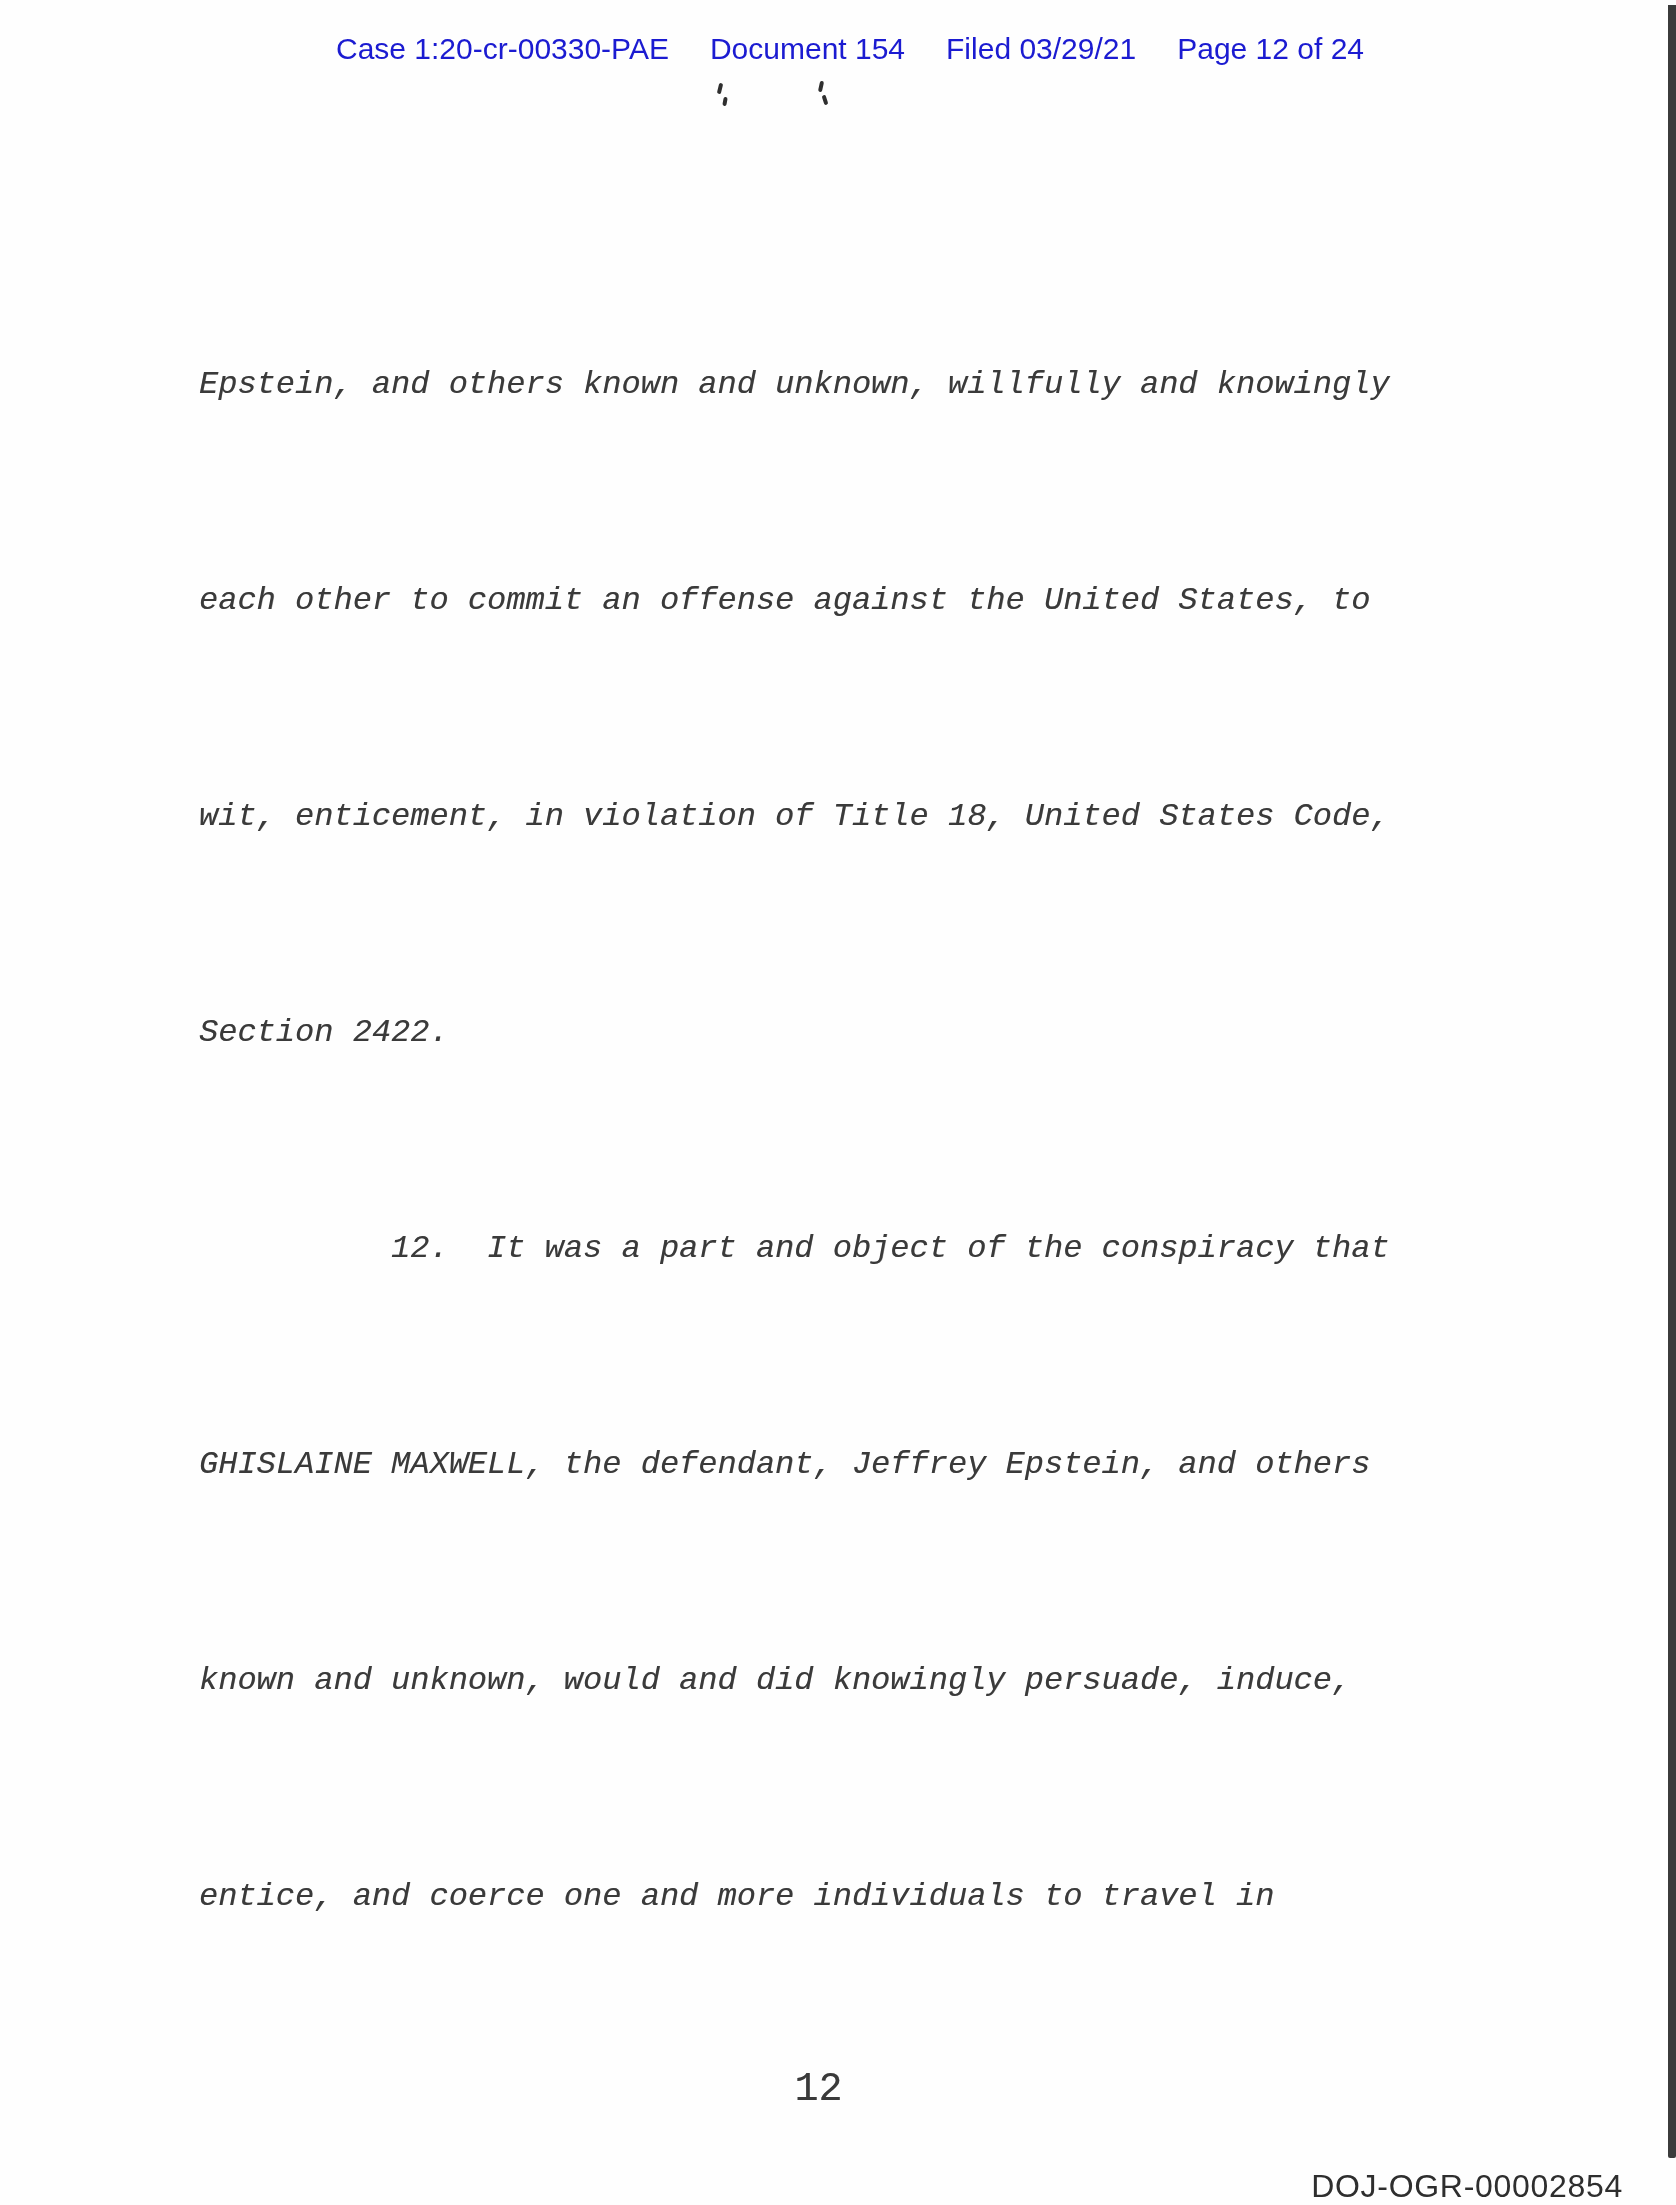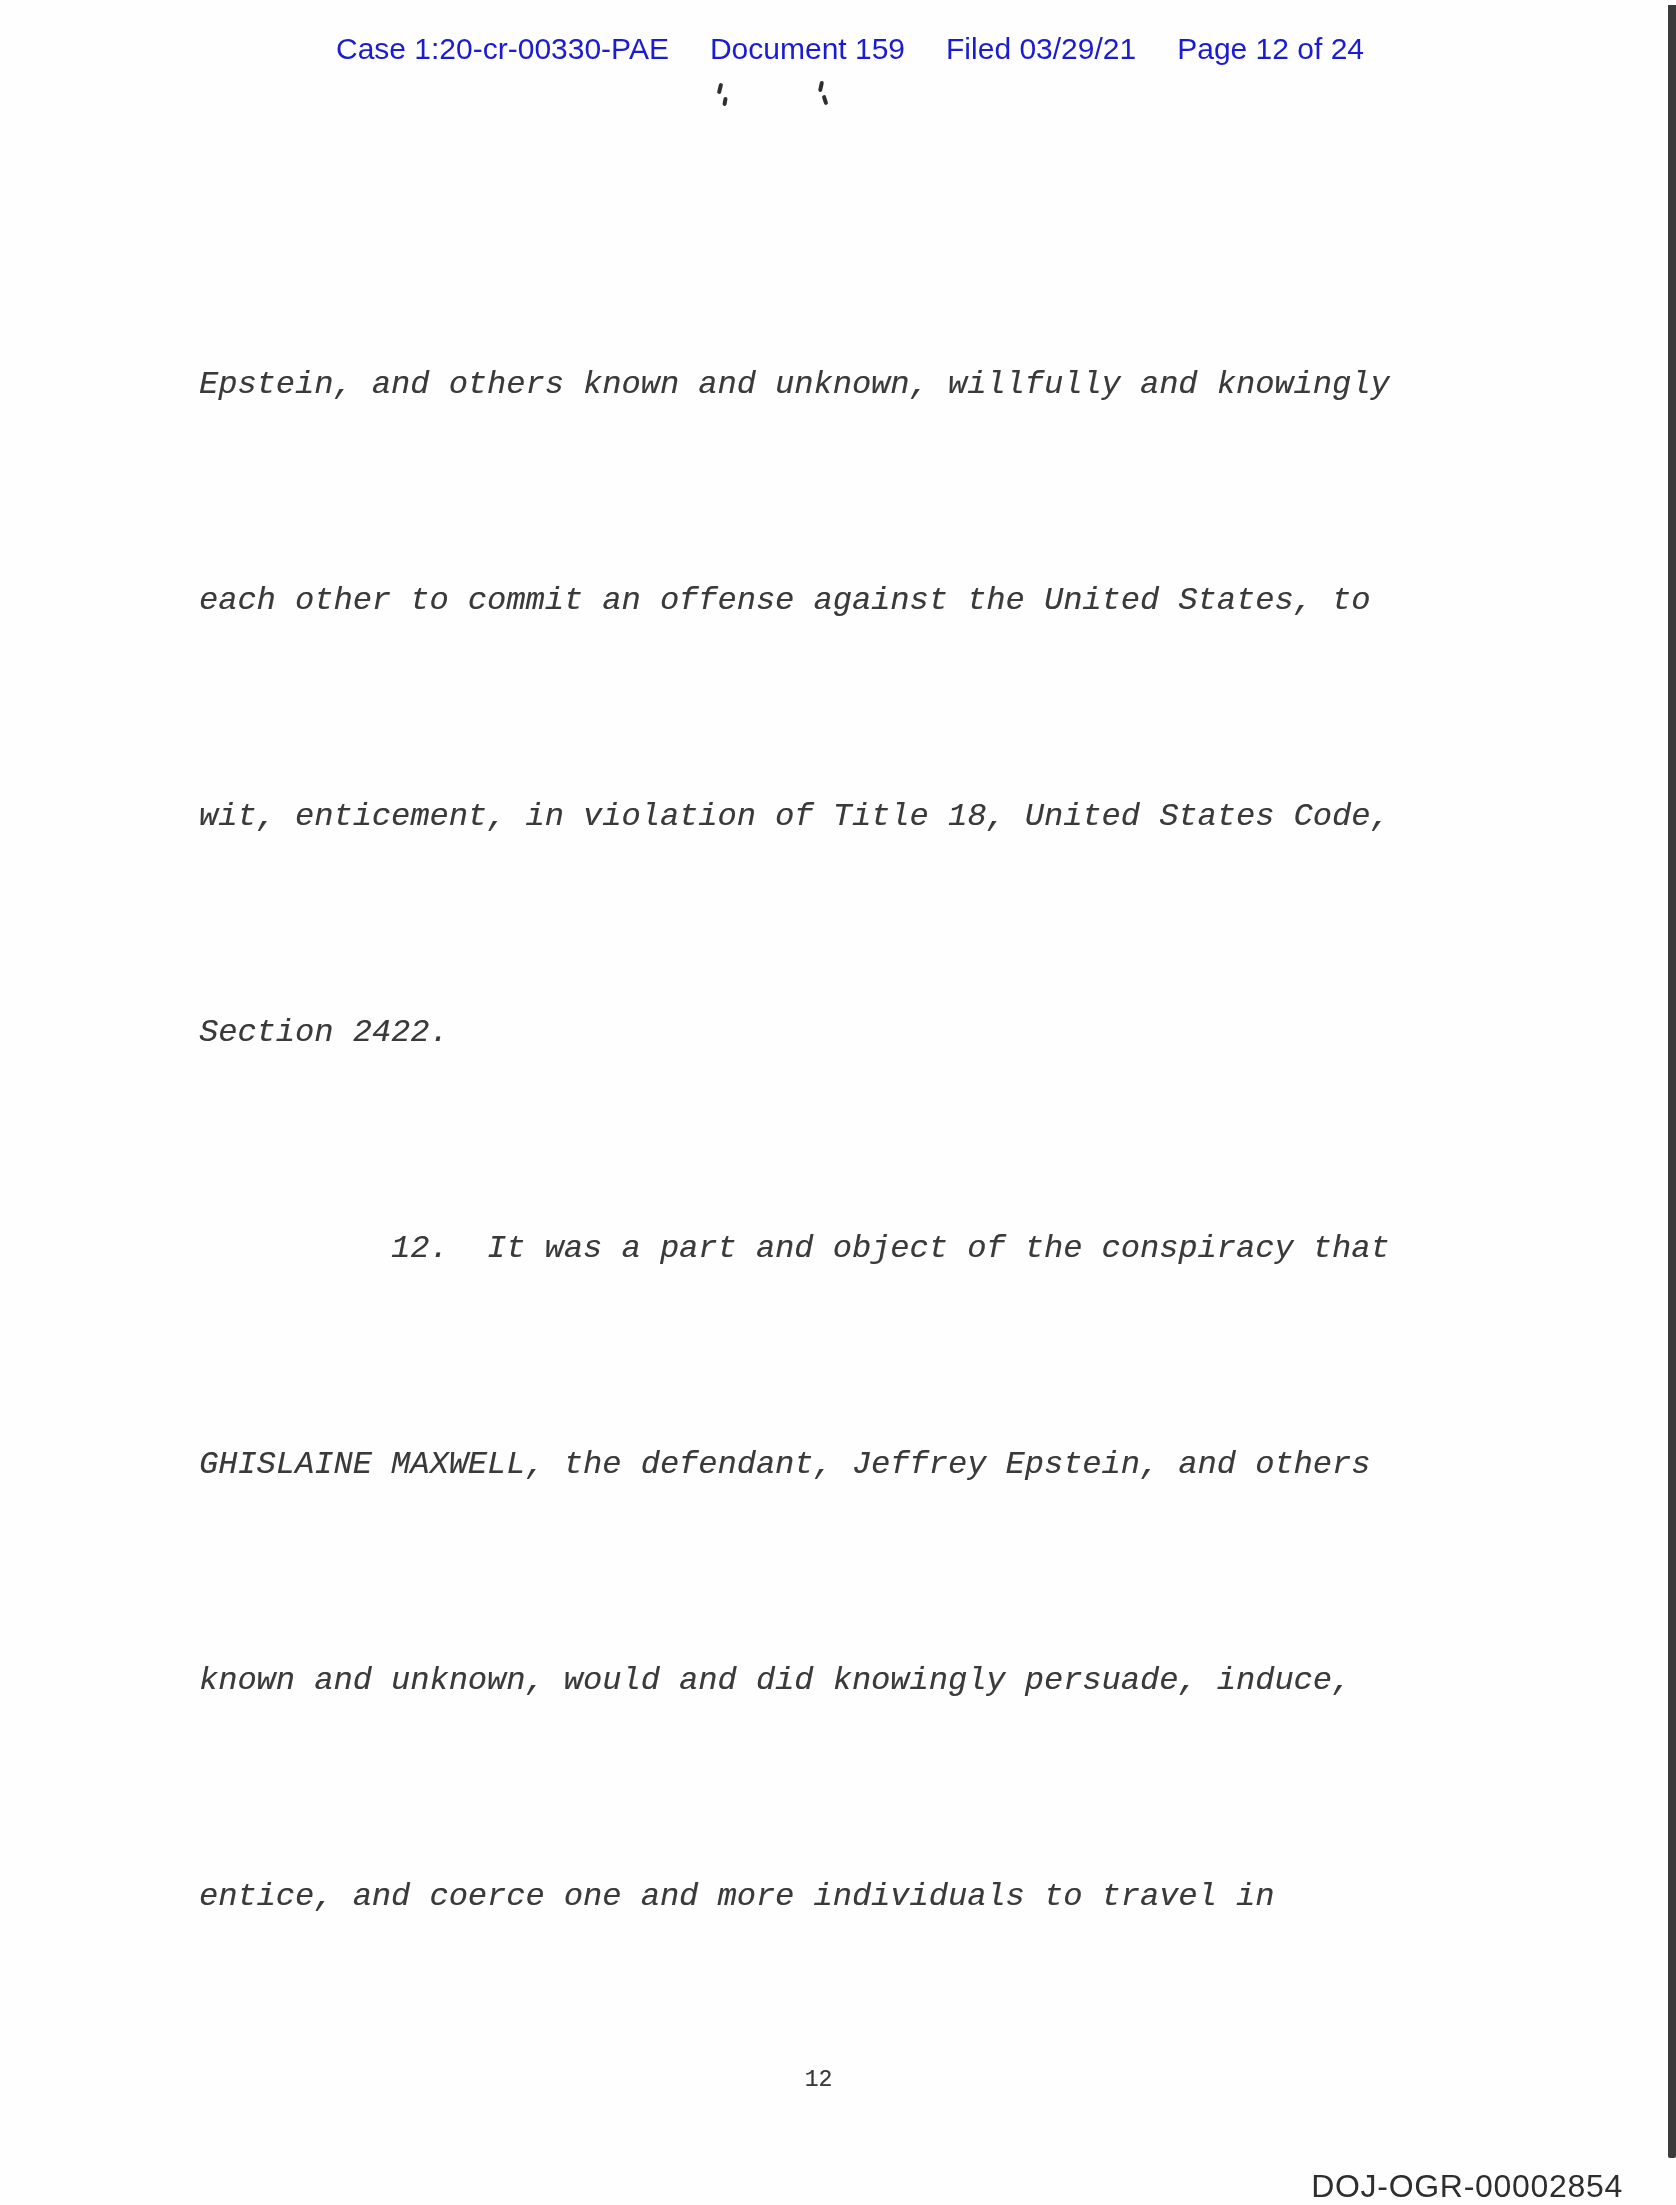--- a/index.html
+++ b/index.html
@@ -50,21 +50,21 @@
     color:var(--body-text);
     white-space:pre;
     text-shadow:0.3px 0.3px 0.5px rgba(58,58,58,0.45);
   }
   .doc-line{height:72px;font-style:italic;}
   .page-number{
     position:absolute;
     top:2067px;left:0;right:39px;
     text-align:center;
     font-family:"Liberation Mono","DejaVu Sans Mono", monospace;
-    font-size:23px;
+    font-size:40px;
     color:var(--body-text);
     text-shadow:0.3px 0.3px 0.5px rgba(58,58,58,0.45);
   }
   .bates-number{
     position:absolute;
     top:2168px;right:53px;
     font-family:Liberation Sans, sans-serif;
     font-size:32px;
     color:#2e2e2e;
     letter-spacing:0.7px;
@@ -75,21 +75,21 @@
     width:8.5px;height:2153px;
     background:var(--scan-bar);
     border-radius:0 0 2px 2px;
   }
 </style>
 </head>
 <body>
 
 <div class="ecf-header">
   <span>Case 1:20-cr-00330-PAE</span>
-  <span>Document 159</span>
+  <span>Document 154</span>
   <span>Filed 03/29/21</span>
   <span>Page 12 of 24</span>
 </div>
 
 <div class="scan-mark m1a"></div>
 <div class="scan-mark m1b"></div>
 <div class="scan-mark m2a"></div>
 <div class="scan-mark m2b"></div>
 
 <div class="doc-body">

